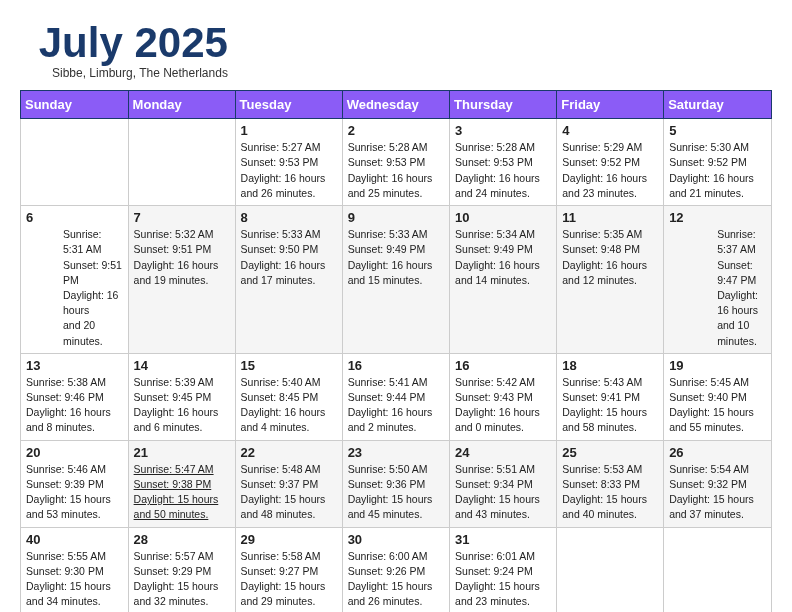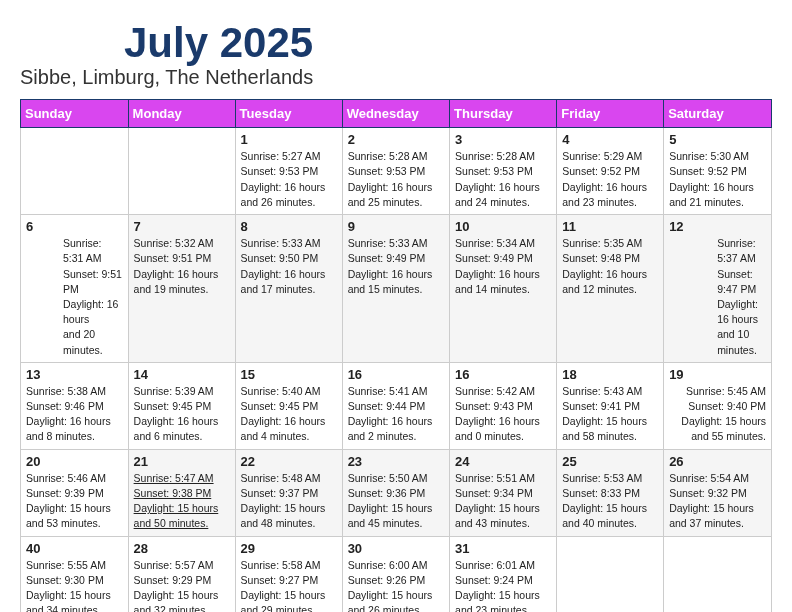--- a/index.html
+++ b/index.html
@@ -33,30 +33,31 @@
     .title-block {
       text-align: right;
     }
     .month-title {
       font-size: 42px;
       font-weight: bold;
       color: #1a3a6b;
       line-height: 1.1;
     }
     .location {
-      font-size: 20px;
+      font-size: 12px;
       color: #333;
+      margin-left: 32px;
     }
     .calendar {
       width: 100%;
       border-collapse: collapse;
       border: 1px solid #ccc;
     }
     .calendar th {
-      background: #d946ef;
+      background: #8b5cf6;
       color: #fff;
       font-size: 13px;
       font-weight: bold;
       padding: 6px 4px;
       text-align: left;
       border: 1px solid #1a3a6b;
     }
     .calendar td {
       vertical-align: top;
       padding: 4px 5px;
@@ -212,21 +213,21 @@
         <td>
           <span class="day-num">14</span>
           <div class="day-info" style="white-space: pre-line;">Sunrise: 5:39 AM
 Sunset: 9:45 PM
 Daylight: 16 hours
 and 6 minutes.</div>
         </td>
         <td>
           <span class="day-num">15</span>
           <div class="day-info" style="white-space: pre-line;">Sunrise: 5:40 AM
-Sunset: 9:45 PM
+Sunset: 8:45 PM
 Daylight: 16 hours
 and 4 minutes.</div>
         </td>
         <td>
           <span class="day-num">16</span>
           <div class="day-info" style="white-space: pre-line;">Sunrise: 5:41 AM
 Sunset: 9:44 PM
 Daylight: 16 hours
 and 2 minutes.</div>
         </td>
@@ -239,21 +240,21 @@
         </td>
         <td>
           <span class="day-num">18</span>
           <div class="day-info" style="white-space: pre-line;">Sunrise: 5:43 AM
 Sunset: 9:41 PM
 Daylight: 15 hours
 and 58 minutes.</div>
         </td>
         <td>
           <span class="day-num">19</span>
-          <div class="day-info" style="white-space: pre-line; text-align: right;">Sunrise: 5:45 AM
+          <div class="day-info" style="white-space: pre-line;">Sunrise: 5:45 AM
 Sunset: 9:40 PM
 Daylight: 15 hours
 and 55 minutes.</div>
         </td>
       </tr>
       <tr>
         <td>
           <span class="day-num">20</span>
           <div class="day-info" style="white-space: pre-line;">Sunrise: 5:46 AM
 Sunset: 9:39 PM

